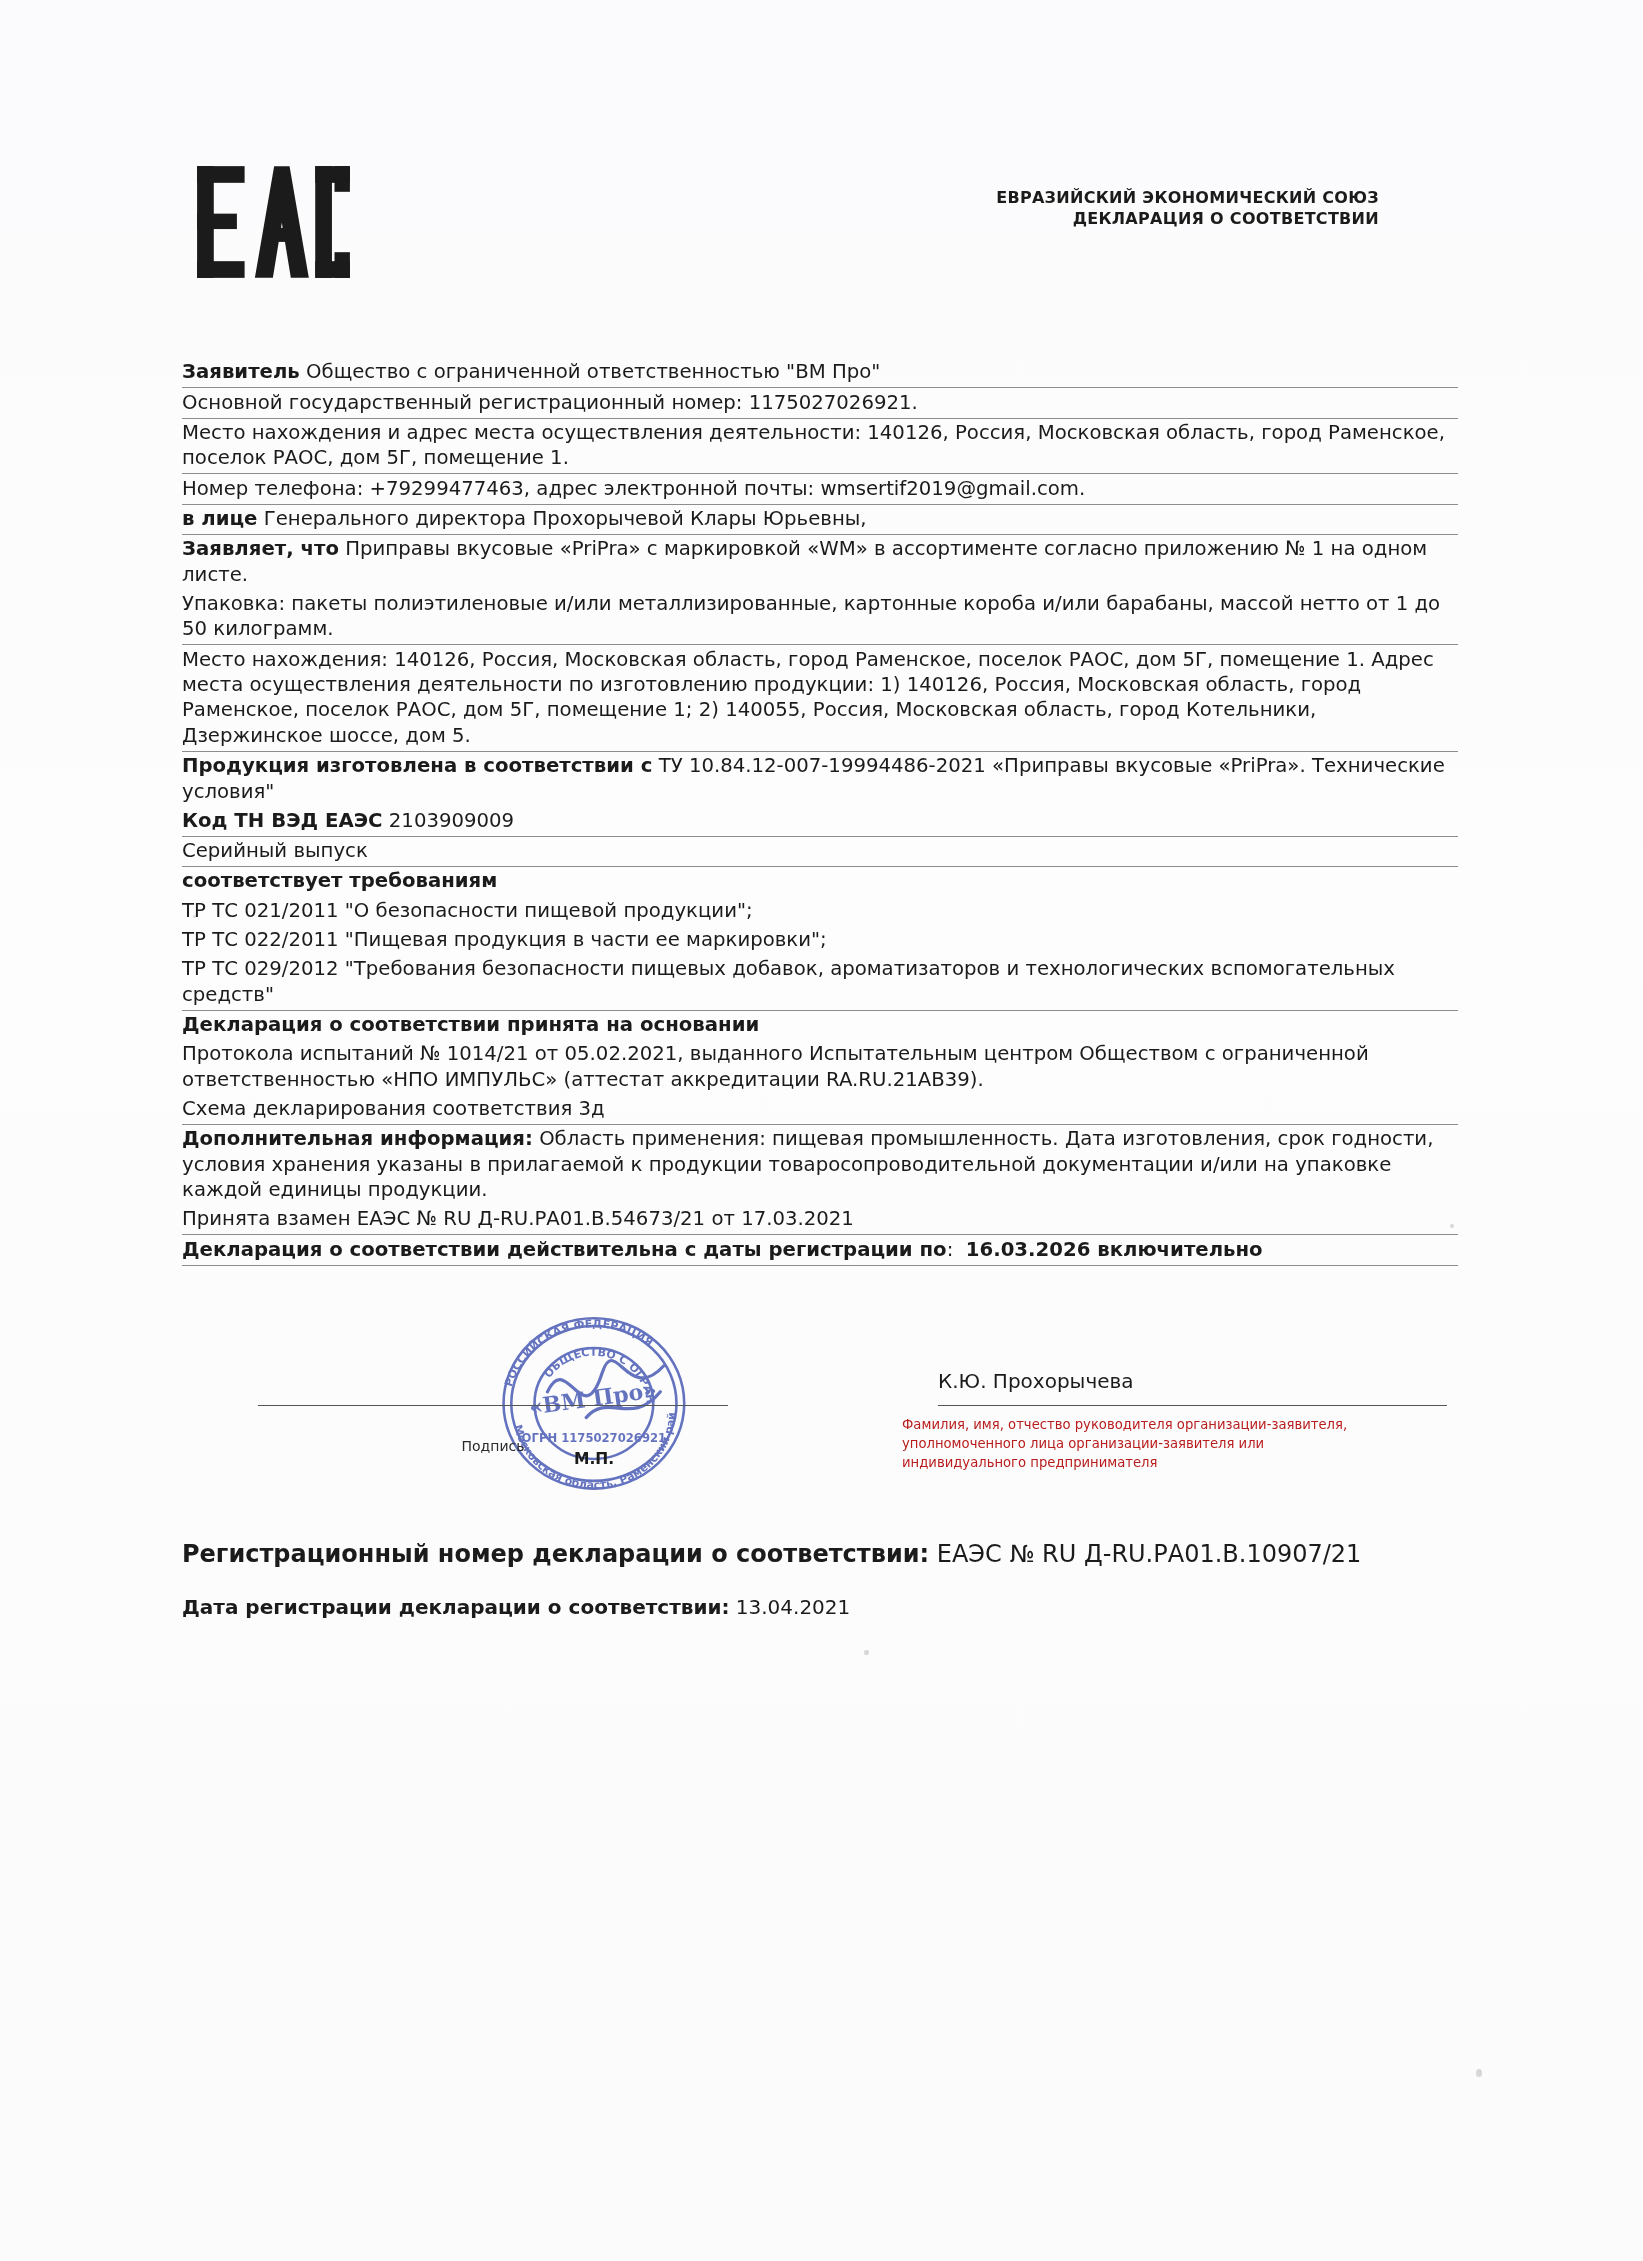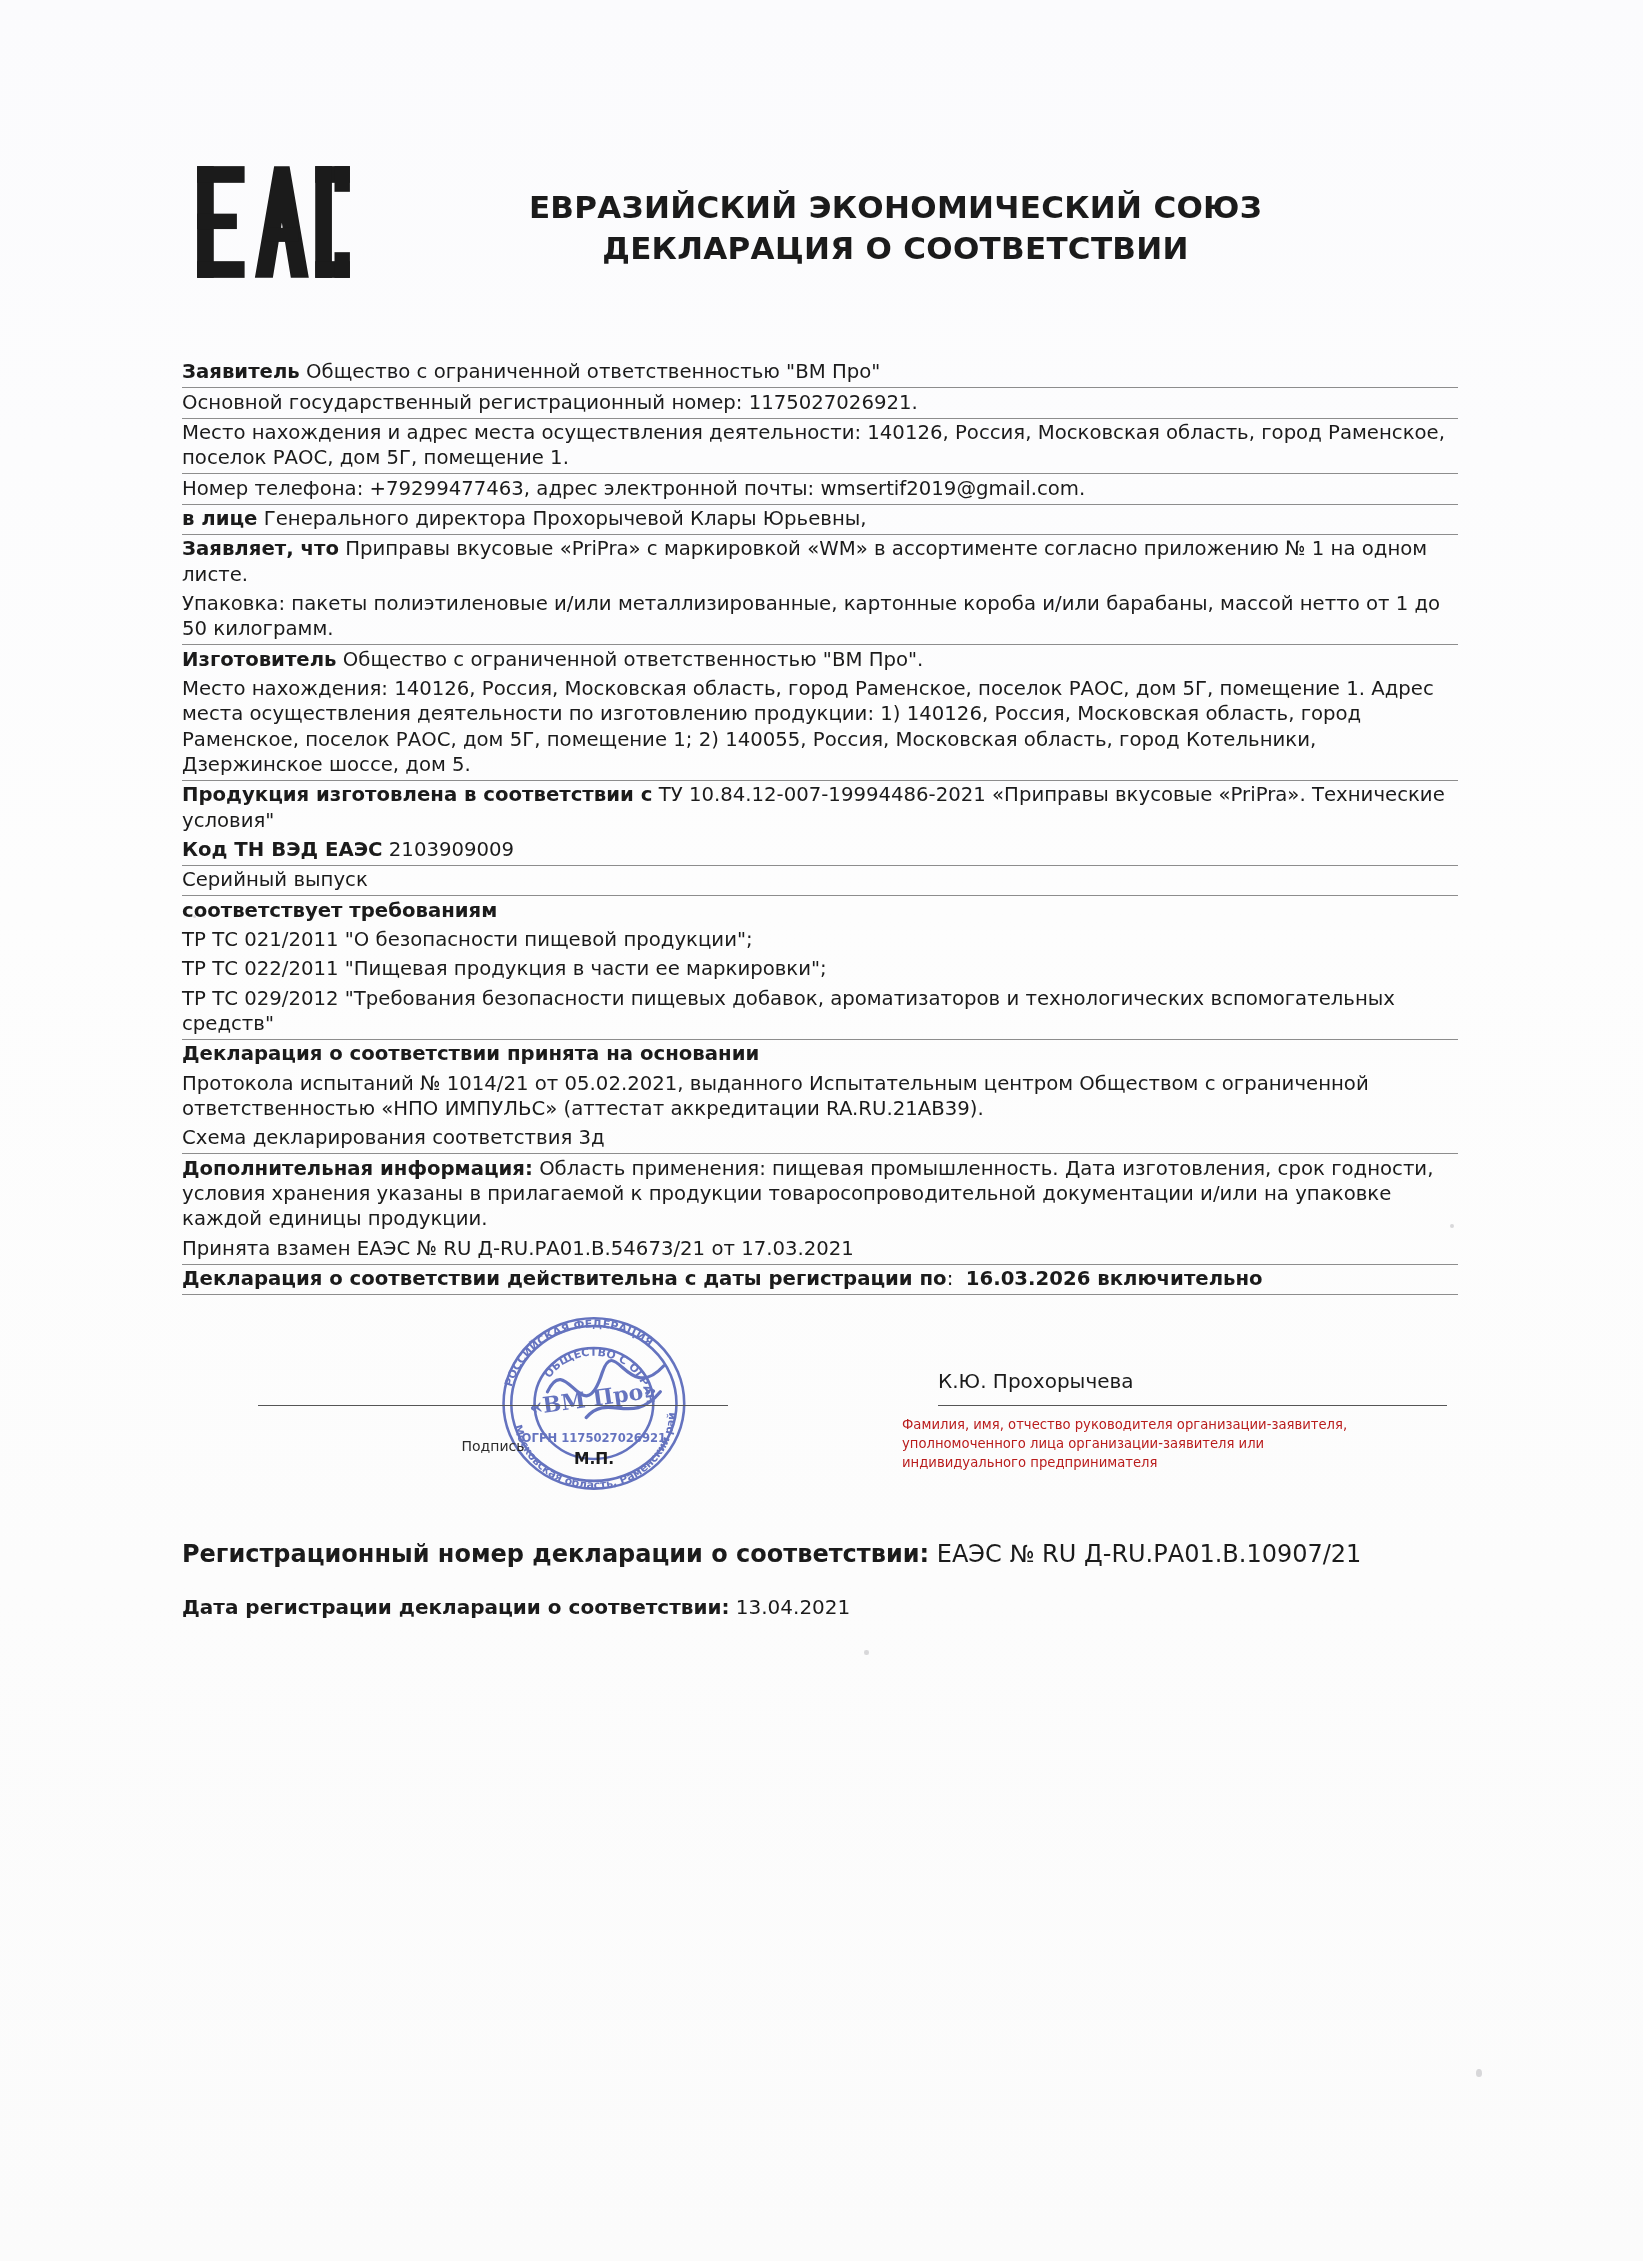--- a/index.html
+++ b/index.html
@@ -39,23 +39,23 @@
     width: 161px;
     height: 122px;
   }
   .eac-mark svg { display: block; }
 
   .doc-title {
     position: absolute;
     left: 412px;
     top: 187px;
     width: 967px;
-    text-align: center;
+    text-align: right;
     font-weight: bold;
-    font-size: 31px;
+    font-size: 16px;
     letter-spacing: 0.3px;
     line-height: 1.32;
   }
   .doc-title .l2 { display: block; }
 
   
   .body-block {
     position: absolute;
     left: 182px;
     top: 358px;
@@ -215,24 +215,20 @@
 
       <div class="row nb">
         <p><span class="b">Заявляет, что</span>
            <span>Приправы вкусовые «PriPra» с  маркировкой «WM» в ассортименте согласно приложению № 1 на одном листе.</span></p>
       </div>
 
       <div class="row">
         <p>Упаковка: пакеты полиэтиленовые и/или металлизированные, картонные короба и/или барабаны, массой нетто от 1 до 50 килограмм.</p>
       </div>
 
-      <div class="row nb">
-        <p><span class="b">Изготовитель</span>
-           <span>Общество с ограниченной ответственностью "ВМ Про".</span></p>
-      </div>
 
       <div class="row">
         <p>Место нахождения: 140126, Россия, Московская область, город Раменское, поселок  РАОС, дом 5Г, помещение 1. Адрес места осуществления деятельности по изготовлению продукции: 1) 140126, Россия, Московская область, город Раменское, поселок  РАОС, дом 5Г, помещение 1; 2) 140055, Россия, Московская область, город Котельники, Дзержинское шоссе, дом 5.</p>
       </div>
 
       <div class="row nb">
         <p><span class="b">Продукция изготовлена в соответствии с</span>
            <span>ТУ 10.84.12-007-19994486-2021 «Приправы вкусовые «PriPra». Технические условия"</span></p>
       </div>
 

